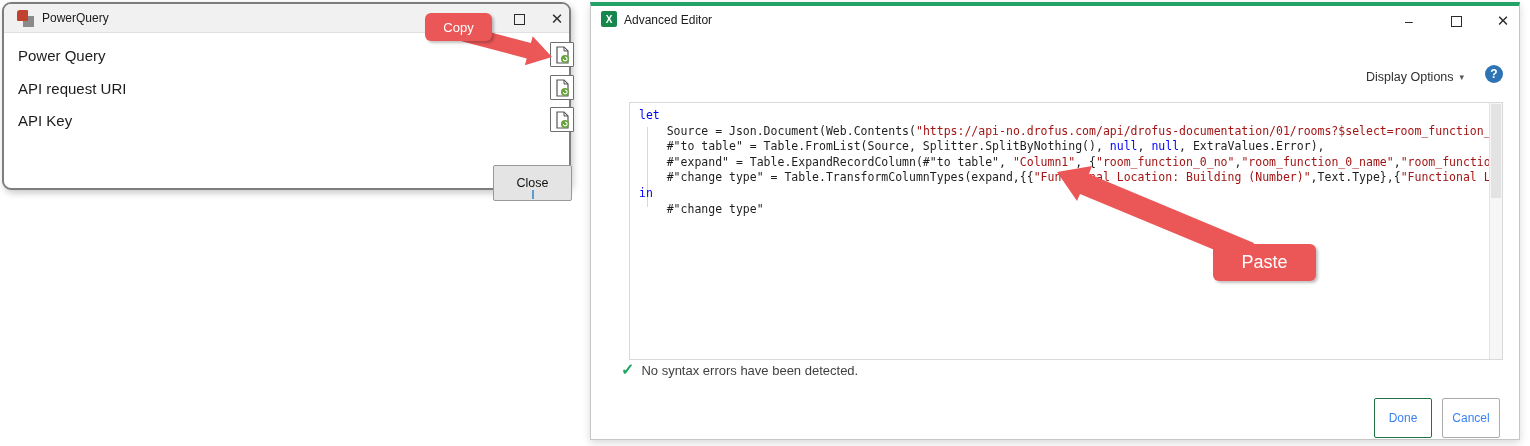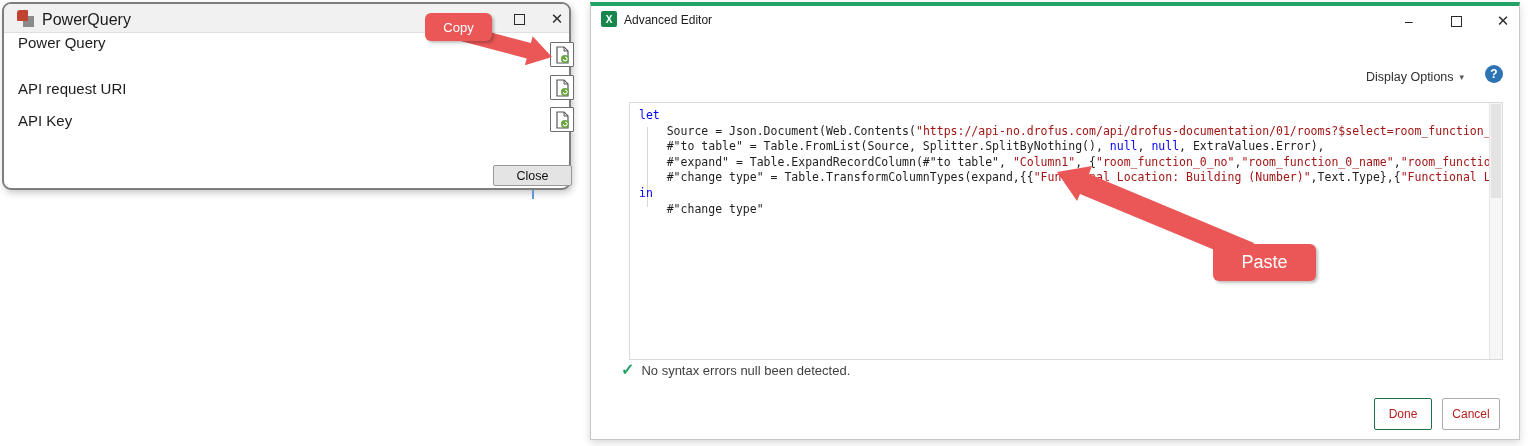--- a/index.html
+++ b/index.html
@@ -16,32 +16,32 @@
           font-family:"Liberation Sans",sans-serif;}
 
   
   .pq-win{position:absolute;left:2px;top:2px;width:569px;height:188px;background:#fff;
           border:2px solid #7d7d7d;border-radius:9px;box-shadow:2px 3px 7px rgba(0,0,0,.22);}
   .pq-titlebar{position:absolute;left:0;top:0;right:0;height:29px;background:#f1f1f1;
           border-radius:7px 7px 0 0;border-bottom:1px solid #e0e0e0;}
   .pq-appicon{position:absolute;left:13px;top:6px;width:17px;height:17px;}
   .pq-appicon .gray{position:absolute;left:6px;top:6px;width:11px;height:11px;background:#8a8a8a;}
   .pq-appicon .red{position:absolute;left:0;top:0;width:11px;height:11px;background:#c0432f;border-radius:3px 1px 1px 1px;}
-  .pq-title{position:absolute;left:38px;top:7px;font-size:16px;color:#1a1a1a;}
+  .pq-title{position:absolute;left:38px;top:7px;font-size:12px;color:#1a1a1a;}
   .winbtn{position:absolute;width:24px;height:24px;display:flex;align-items:center;justify-content:center;color:#2b2b2b;cursor:default;}
   .pq-max{left:503px;top:3px;}
   .pq-close{left:541px;top:3px;font-size:15px;}
   .sq{width:11px;height:11px;border:1.3px solid #2b2b2b;display:block;}
   .pq-label{position:absolute;left:14px;font-size:15px;color:#1c1c1c;}
   .pq-input{position:absolute;left:135px;top:71px;width:405px;height:25px;border:1px solid #8b8b8b;
           font-family:"Liberation Sans",sans-serif;font-size:11.5px;color:#3a3a3a;padding:0 4px;background:#fff;
           white-space:nowrap;overflow:hidden;}
   .copybtn{position:absolute;left:546px;width:24px;height:25px;border:1px solid #6e6e6e;border-radius:1px;
           background:#fff;display:flex;align-items:center;justify-content:center;cursor:pointer;}
-  .pq-closebtn{position:absolute;left:489px;top:161px;width:79px;height:21px;background:#e4e4e4;
+  .pq-closebtn{position:absolute;left:489px;top:161px;width:79px;height:36px;background:#e4e4e4;
           border:1px solid #999;border-radius:2px;font-size:12.5px;color:#111;
           display:flex;align-items:center;justify-content:center;cursor:pointer;}
   .blue-artifact{position:absolute;left:532px;top:190px;width:2px;height:9px;background:#5b9bd5;}
 
   
   .ae-win{position:absolute;left:590px;top:2px;width:930px;height:438px;background:#fff;
           border:1px solid #c6c6c6;border-top:4px solid var(--excel-green-bright);
           box-shadow:0 3px 8px rgba(0,0,0,.15);}
   .ae-titlebar{position:absolute;left:0;top:0;right:0;height:28px;background:#fff;}
   .ae-appicon{position:absolute;left:10px;top:5px;width:16px;height:16px;background:#17864d;border-radius:2px;
@@ -61,21 +61,21 @@
           white-space:pre;overflow:hidden;color:#1e1e1e;}
   .tok-k{color:var(--keyword-blue);}
   .tok-s{color:var(--string-red);}
   .tok-p{color:#1e1e1e;}
   .indent-guide{position:absolute;left:17px;top:24px;width:1px;height:80px;background:#d8d8d8;}
   .vscroll{position:absolute;right:0;top:0;bottom:0;width:13px;background:#f6f6f6;border-left:1px solid #e4e4e4;}
   .vscroll .thumb{position:absolute;left:1px;right:1px;top:1px;height:94px;background:#e3e3e3;}
   .ae-status{position:absolute;left:30px;top:356px;display:flex;align-items:center;gap:7px;}
   .ae-check{color:var(--excel-green-bright);font-size:16px;font-weight:bold;line-height:16px;}
   .ae-statustext{font-size:13px;color:#3f3f3f;}
-  .ae-btn{position:absolute;top:392px;width:58px;height:32px;background:#fff;font-size:12px;color:#b91c1c;
+  .ae-btn{position:absolute;top:392px;width:58px;height:40px;background:#fff;font-size:12px;color:#3b82f6;
           display:flex;align-items:center;justify-content:center;border-radius:2px;cursor:pointer;}
   .ae-done{left:783px;border:1px solid var(--excel-green);}
   .ae-cancel{left:851px;border:1px solid #ababab;}
 
   
   .arrow-layer{position:absolute;left:0;top:0;width:1530px;height:446px;z-index:40;pointer-events:none;}
   .callout{position:absolute;z-index:50;background:var(--callout-red);color:#fff;border-radius:6px;
           display:flex;align-items:center;justify-content:center;box-shadow:2px 2px 3px rgba(0,0,0,.25);}
   .callout-copy{left:425px;top:13px;width:67px;height:28px;font-size:13px;}
   .callout-paste{left:1213px;top:244px;width:103px;height:37px;font-size:18px;}
@@ -91,21 +91,21 @@
         <i class="gray"></i>
           <i class="red"></i>
       </span>
       <span class="pq-title">PowerQuery</span>
       <span class="winbtn pq-max">
           <i class="sq"></i>
         </span>
       <span class="winbtn pq-close">✕</span>
     </div>
 
-    <span class="pq-label" style="top:30px;">Power Query</span>
+    <span class="pq-label" style="top:43px;">Power Query</span>
     <span class="pq-label" style="top:76px;text-align:center;">API request URI</span>
     <span class="pq-label" style="top:108px;">API Key</span>
 
 
     <button class="copybtn" style="top:38px;">
       <svg width="16" height="18" viewBox="0 0 16 18">
         <path d="M3 1 h7 l4 4 v12 h-11 z" fill="#ffffff" stroke="#555" stroke-width="1.2"></path>
         <path d="M10 1 v4 h4 z" fill="#e8e8e8" stroke="#555" stroke-width="1"></path>
         <circle cx="11" cy="13" r="4" fill="#66a33c"></circle>
         <path d="M9.3 13 a1.9 1.9 0 1 0 1.9 -1.9" fill="none" stroke="#fff" stroke-width="1.1"></path>
@@ -153,21 +153,21 @@
     <div class="codebox">
       <div class="indent-guide"></div>
       <div class="codecontent"><div class="code-line"><span class="tok-k">let</span></div><div class="code-line"><span class="tok-p">    Source = Json.Document(Web.Contents(</span><span class="tok-s">"https://api-no.drofus.com/api/drofus-documentation/01/rooms?$select=room_function_0_no,room_funct</span></div><div class="code-line"><span class="tok-p">    #"to table" = Table.FromList(Source, Splitter.SplitByNothing(), </span><span class="tok-k">null</span><span class="tok-p">, </span><span class="tok-k">null</span><span class="tok-p">, ExtraValues.Error),</span></div><div class="code-line"><span class="tok-p">    #"expand" = Table.ExpandRecordColumn(#"to table", </span><span class="tok-s">"Column1"</span><span class="tok-p">, {</span><span class="tok-s">"room_function_0_no"</span><span class="tok-p">,</span><span class="tok-s">"room_function_0_name"</span><span class="tok-p">,</span><span class="tok-s">"room_function_1_no"</span></div><div class="code-line"><span class="tok-p">    #"change type" = Table.TransformColumnTypes(expand,{{</span><span class="tok-s">"Functional Location: Building (Number)"</span><span class="tok-p">,Text.Type},{</span><span class="tok-s">"Functional Location: Buildi</span></div><div class="code-line"><span class="tok-k">in</span></div><div class="code-line"><span class="tok-p">    #"change type"</span></div></div>
       <div class="vscroll">
         <div class="thumb"></div>
       </div>
     </div>
 
     <div class="ae-status">
       <span class="ae-check">✓</span>
-      <span class="ae-statustext">No syntax errors null been detected.</span>
+      <span class="ae-statustext">No syntax errors have been detected.</span>
     </div>
 
     <button class="ae-btn ae-done">Done</button>
     <button class="ae-btn ae-cancel">Cancel</button>
   </div>
 
   <svg class="arrow-layer">
     <polygon points="460.1,24.3 530.9,43.1 532.7,36.3 552,57 524.9,65.3 526.7,58.5 455.9,39.7" style="fill:var(--callout-red)"></polygon>
     <polygon points="1254,243 1089,174 1092,166 1057,172 1077,201 1080,194 1246,263" style="fill:var(--callout-red)"></polygon>
   </svg>

